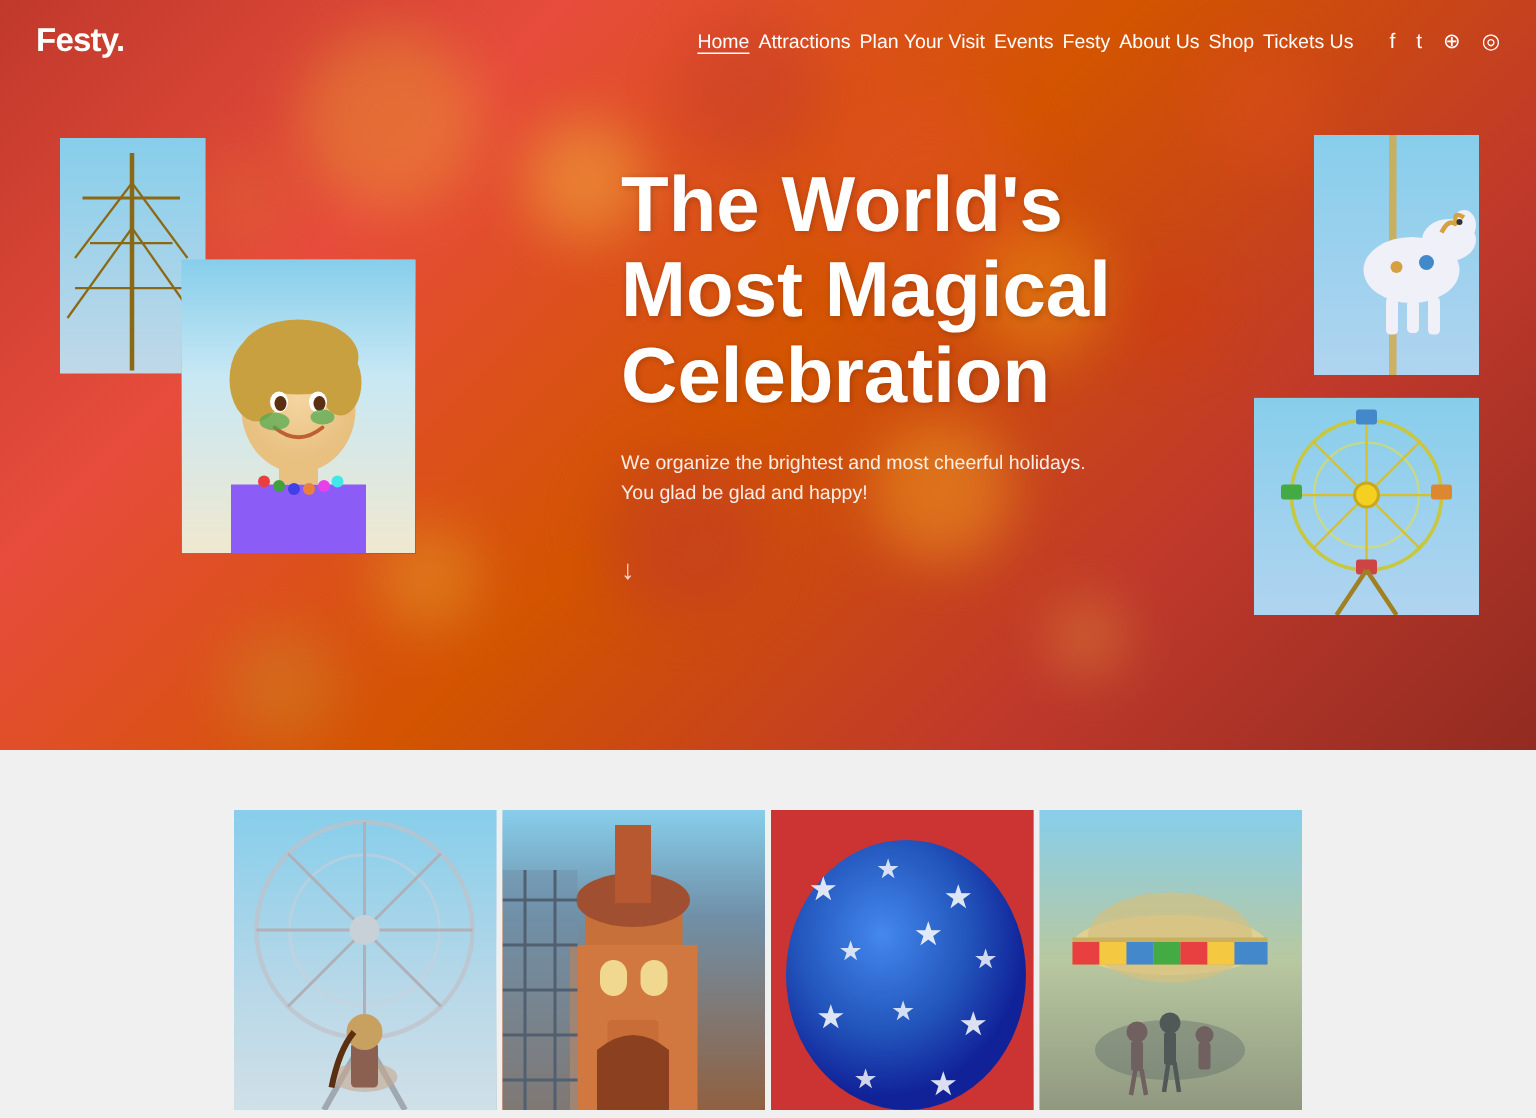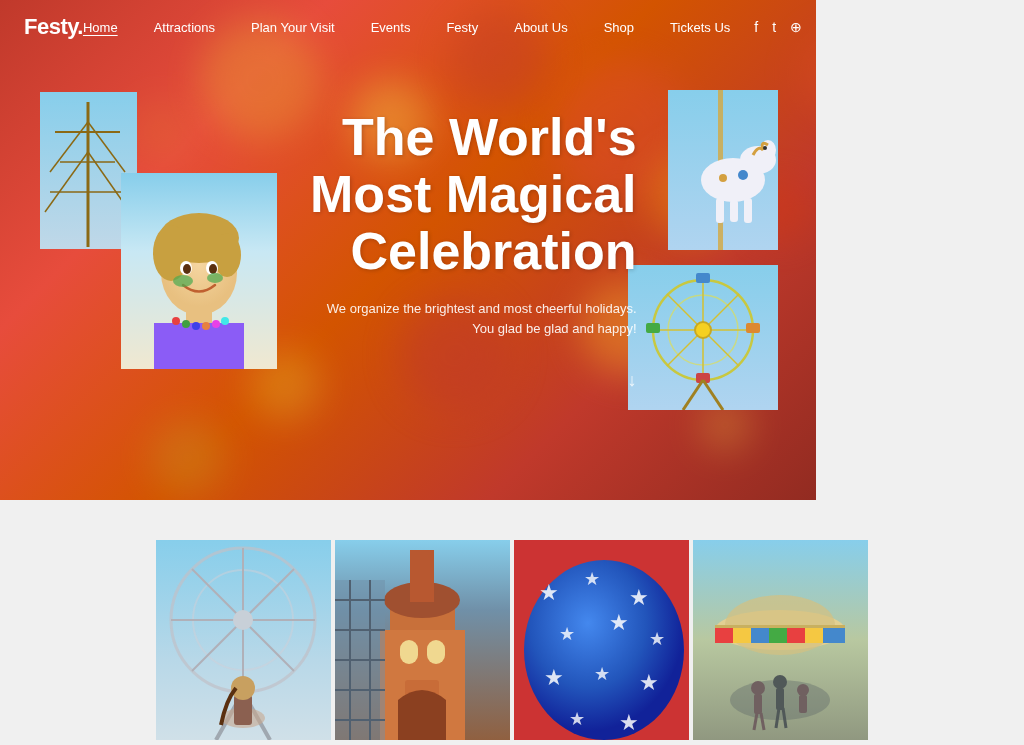--- a/index.html
+++ b/index.html
@@ -17,21 +17,21 @@
     }
     .logo {
       font-size: 22px;
       font-weight: 700;
       color: #fff;
       letter-spacing: -0.5px;
       margin-right: auto;
     }
     nav {
       display: flex;
-      gap: 36px;
+      gap: 6px;
       align-items: center;
     }
     nav a {
       color: #fff;
       text-decoration: none;
       font-size: 13px;
       white-space: nowrap;
     }
     nav a.active {
       text-decoration: underline;
@@ -45,21 +45,21 @@
     }
     .social-icons span {
       color: #fff;
       font-size: 14px;
       cursor: pointer;
     }
 
     
     .hero {
       position: relative;
-      width: 816px;
+      width: 1024px;
       height: 500px;
       overflow: hidden;
       background: linear-gradient(135deg, #c0392b 0%, #e74c3c 25%, #d35400 50%, #c0392b 75%, #922b21 100%);
     }
 
     
     .bokeh {
       position: absolute;
       inset: 0;
       overflow: hidden;
@@ -69,21 +69,21 @@
       border-radius: 50%;
       opacity: 0.4;
       filter: blur(18px);
     }
 
     .hero-content {
       position: absolute;
       top: 50%;
       left: 50%;
       transform: translate(-30%, -50%);
-      text-align: right;
+      text-align: left;
       color: #fff;
       z-index: 5;
     }
     .hero-title {
       font-size: 52px;
       font-weight: 800;
       line-height: 1.1;
       margin-bottom: 18px;
       text-shadow: 1px 1px 4px rgba(0,0,0,0.2);
     }

